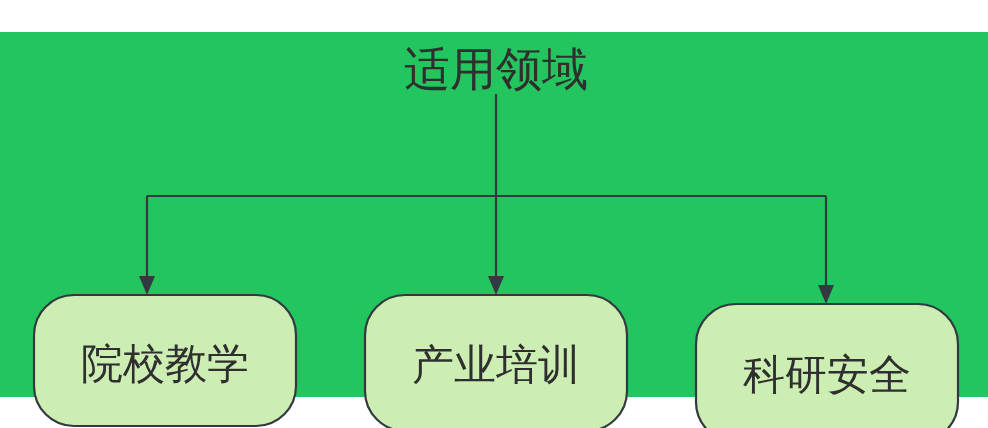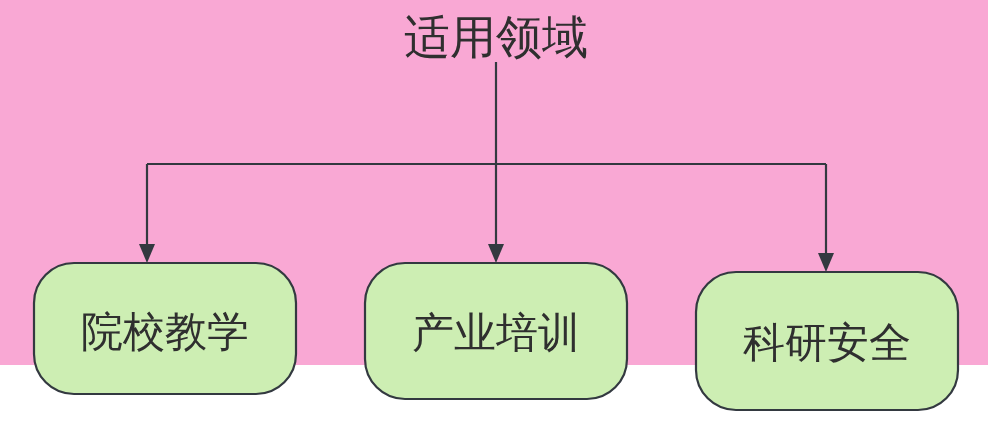--- a/index.html
+++ b/index.html
@@ -10,21 +10,22 @@
   body {
     width: 988px;
     height: 428px;
     overflow: hidden;
     font-family: "Liberation Sans", "DejaVu Sans", sans-serif;
   }
   #diagram-root {
     position: relative;
     width: 988px;
     height: 365px;
-    background: #f9a8d4;
+    background: #22c55e;
+    margin-top: 32px;
   }
   svg#flow-svg {
     display: block;
     width: 988px;
     height: 428px;
   }
   .node-shape {
     fill: #cdeeb3;
     stroke: #333940;
     stroke-width: 2.2;

